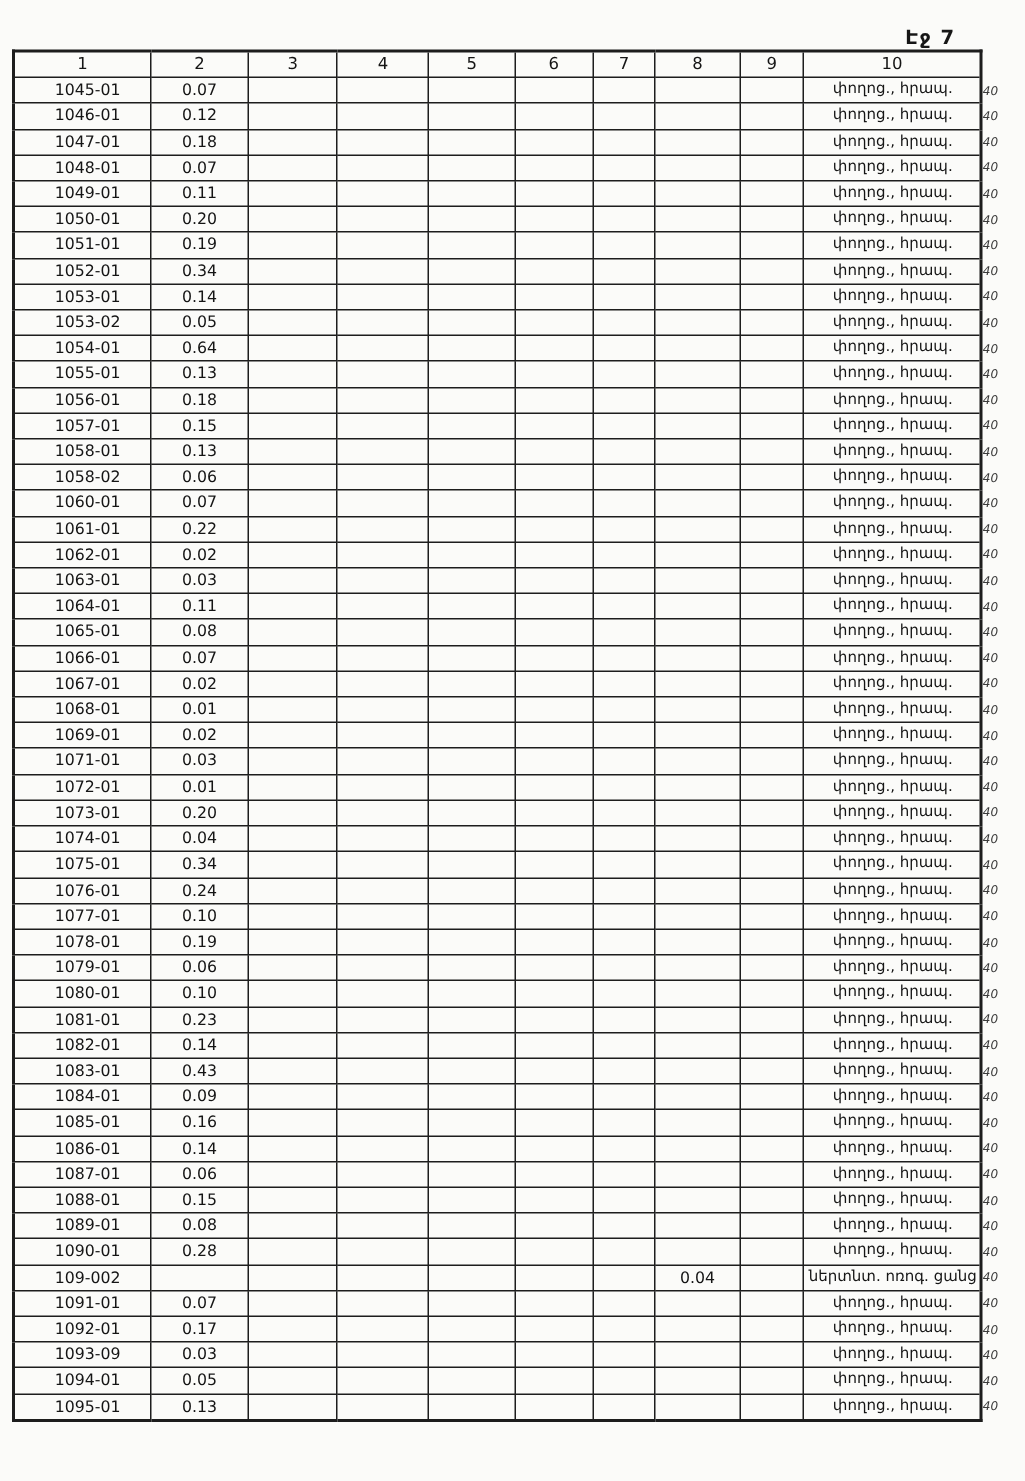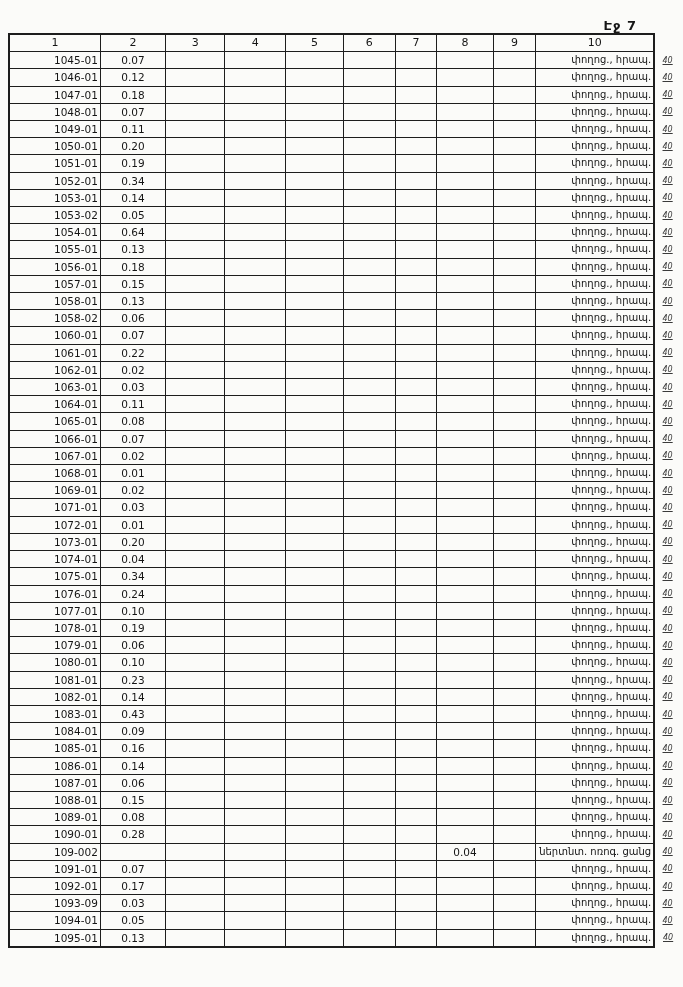--- a/index.html
+++ b/index.html
@@ -36,34 +36,33 @@
     font-family: "DejaVu Sans", sans-serif;
     color: #151515;
   }
   
   tr .cell:first-child { border-left-width: 2px; }
   thead tr .cell { border-top-width: 2px; }
   tbody tr:last-child .cell { border-bottom-width: 2px; }
   tr .cell:nth-child(10) { border-right-width: 2px; }
 
   thead .cell { text-align: center; font-size: 11px; font-weight: normal; }
-  td.c1  { text-align: right; padding-left: 9px; }
+  td.c1  { text-align: center; padding-left: 9px; }
   td.c2  { text-align: center; margin-top: 28px; }
   td.c8  { text-align: center; }
-  td.c10 { text-align: right; padding-left: 3px; font-size: 10px; }
+  td.c10 { text-align: center; padding-left: 3px; font-size: 10px; }
   .margin-cell {
     border: none;
     background: transparent;
     font-size: 8px;
     color: #3a3a3a;
-    text-align: center;
+    text-align: left;
     padding-left: 0;
     font-style: italic;
     white-space: nowrap;
-    text-decoration: underline;
   }
 </style>
 </head>
 <body>
 
 <div class="page-header">Էջ 7</div>
 
 <table class="doc-table">
   <colgroup>
     <col style="width:92px">

